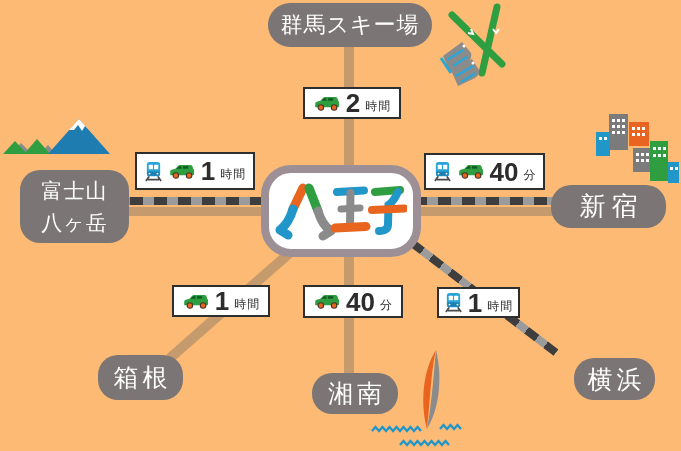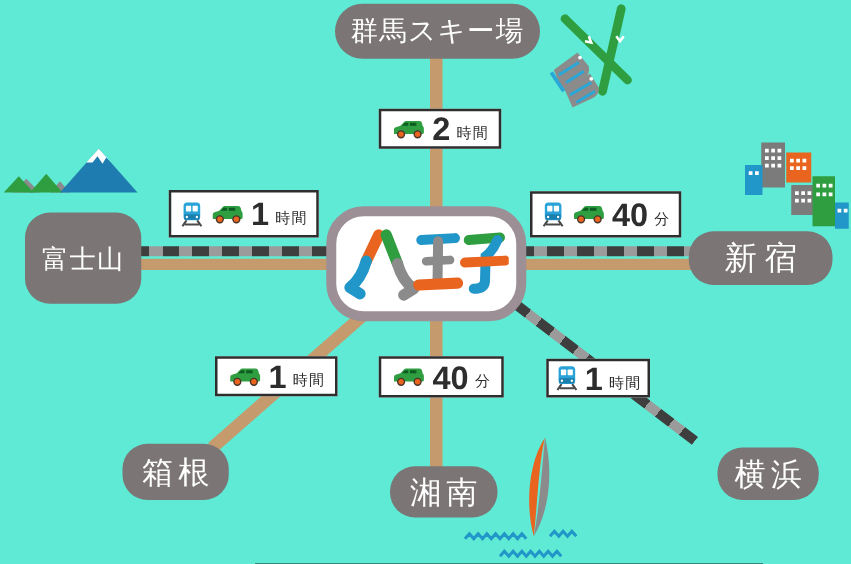--- a/index.html
+++ b/index.html
@@ -1,17 +1,17 @@
 <!DOCTYPE html>
 <html><head>
 <meta charset="utf-8">
 <style>
   html,body{margin:0;padding:0;background:#000;}
   .canvas{
-    position:relative;width:681px;height:451px;background:#5eead4;overflow:hidden;
+    position:relative;width:681px;height:451px;background:#fdba74;overflow:hidden;
     font-family:"Liberation Sans","DejaVu Sans",sans-serif;
   }
   
   .road{position:absolute;background:#c59a6d;}
   .rail{position:absolute;background:repeating-linear-gradient(90deg,#3f3e3e 0 13px,#9b9b9b 13px 24px);}
   .road.v{width:10px;}
   .road.h{height:9px;}
   .rail.h{height:8px;}
   .diag{transform-origin:0 50%;}
   
@@ -50,22 +50,23 @@
   <div class="rail h" style="left:414px;top:197px;width:142px;"></div>
   <div class="road h" style="left:414px;top:207px;width:142px;"></div>
   <div class="road v" style="left:344px;top:250px;height:124px;"></div>
   <div class="road diag" style="left:293px;top:245px;width:164px;height:10px;transform:rotate(138.7deg);"></div>
   <div class="rail diag" style="left:412px;top:239px;width:181px;height:8px;transform:rotate(37.3deg);"></div>
 
   <div class="pill" style="left:268px;top:3px;width:164px;height:44px;border-radius:22px;font-size:22px;letter-spacing:1px;">
     <span class="ln">群馬スキー場</span>
   </div>
 
-  <div class="pill" style="left:20px;top:170px;width:93px;height:73px;font-size:21px;line-height:32px;letter-spacing:1px;font-family:Liberation Serif, serif;">
+  <div class="pill" style="left:20px;top:170px;width:109px;height:73px;font-size:21px;line-height:32px;letter-spacing:1px;">
     <span class="ln">富士山</span>
+    <span class="ln">八ヶ岳</span>
   </div>
 
   <div class="pill" style="left:98px;top:355px;width:85px;height:45px;font-size:25px;letter-spacing:4px;padding-left:4px;box-sizing:border-box;">
     <span class="ln">箱根</span>
   </div>
 
   <div class="pill" style="left:551px;top:185px;width:115px;height:43px;font-size:26px;letter-spacing:6px;padding-left:6px;box-sizing:border-box;">
     <span class="ln">新宿</span>
   </div>
 

